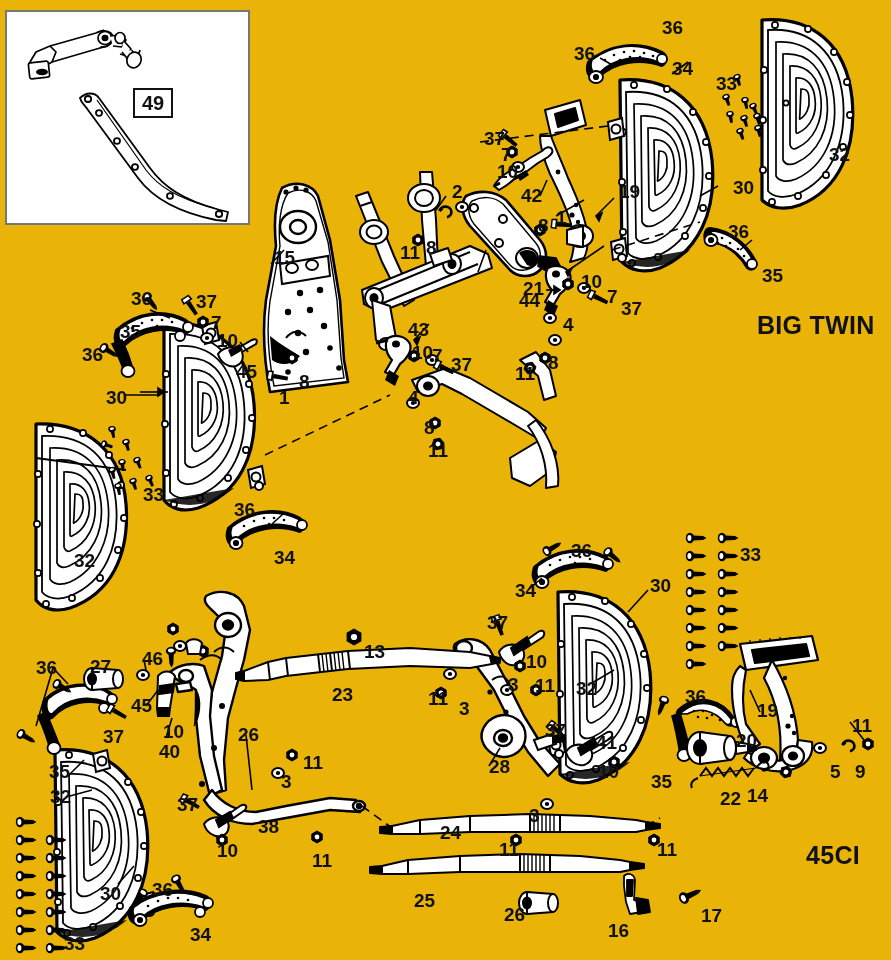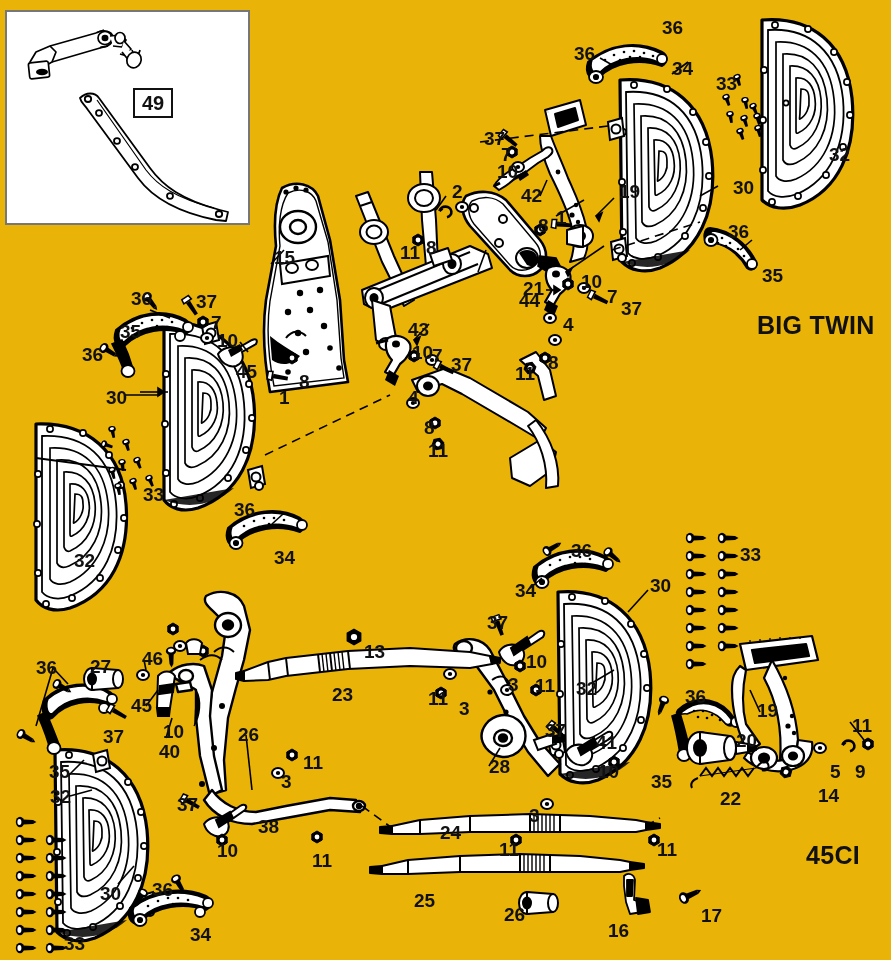--- a/index.html
+++ b/index.html
@@ -1077,21 +1077,21 @@
       <div class="cal s19" style="left: 238px; top: 817px; margin-left: 20px;">38</div>
       <div class="cal s19" style="left: 217px; top: 841px;">10</div>
       <div class="cal s19" style="left: 312px; top: 851px;">11</div>
       <div class="cal s19" style="left: 449px; top: 757px; margin-left: 40px;">28</div>
       <div class="cal s19" style="left: 545px; top: 721px;">37</div>
       <div class="cal s19" style="left: 596px; top: 733px;">41</div>
       <div class="cal s19" style="left: 598px; top: 762px;">10</div>
       <div class="cal s19" style="left: 651px; top: 772px;">35</div>
       <div class="cal s19" style="left: 736px; top: 731px;">20</div>
       <div class="cal s19" style="left: 720px; top: 789px;">22</div>
-      <div class="cal s19" style="left: 818px; top: 786px;">14</div>
+      <div class="cal s19" style="left: 747px; top: 786px;">14</div>
       <div class="cal s19" style="left: 830px; top: 762px;">5</div>
       <div class="cal s19" style="left: 855px; top: 762px;">9</div>
       <div class="cal s19" style="left: 529px; top: 806px;">3</div>
       <div class="cal s19" style="left: 440px; top: 823px;">24</div>
       <div class="cal s19" style="left: 499px; top: 840px;">11</div>
       <div class="cal s19" style="left: 657px; top: 840px;">11</div>
       <div class="cal s19" style="left: 414px; top: 891px;">25</div>
       <div class="cal s19" style="left: 504px; top: 905px;">26</div>
       <div class="cal s19" style="left: 608px; top: 905px; margin-top: 16px;">16</div>
       <div class="cal s19" style="left: 701px; top: 906px;">17</div>

